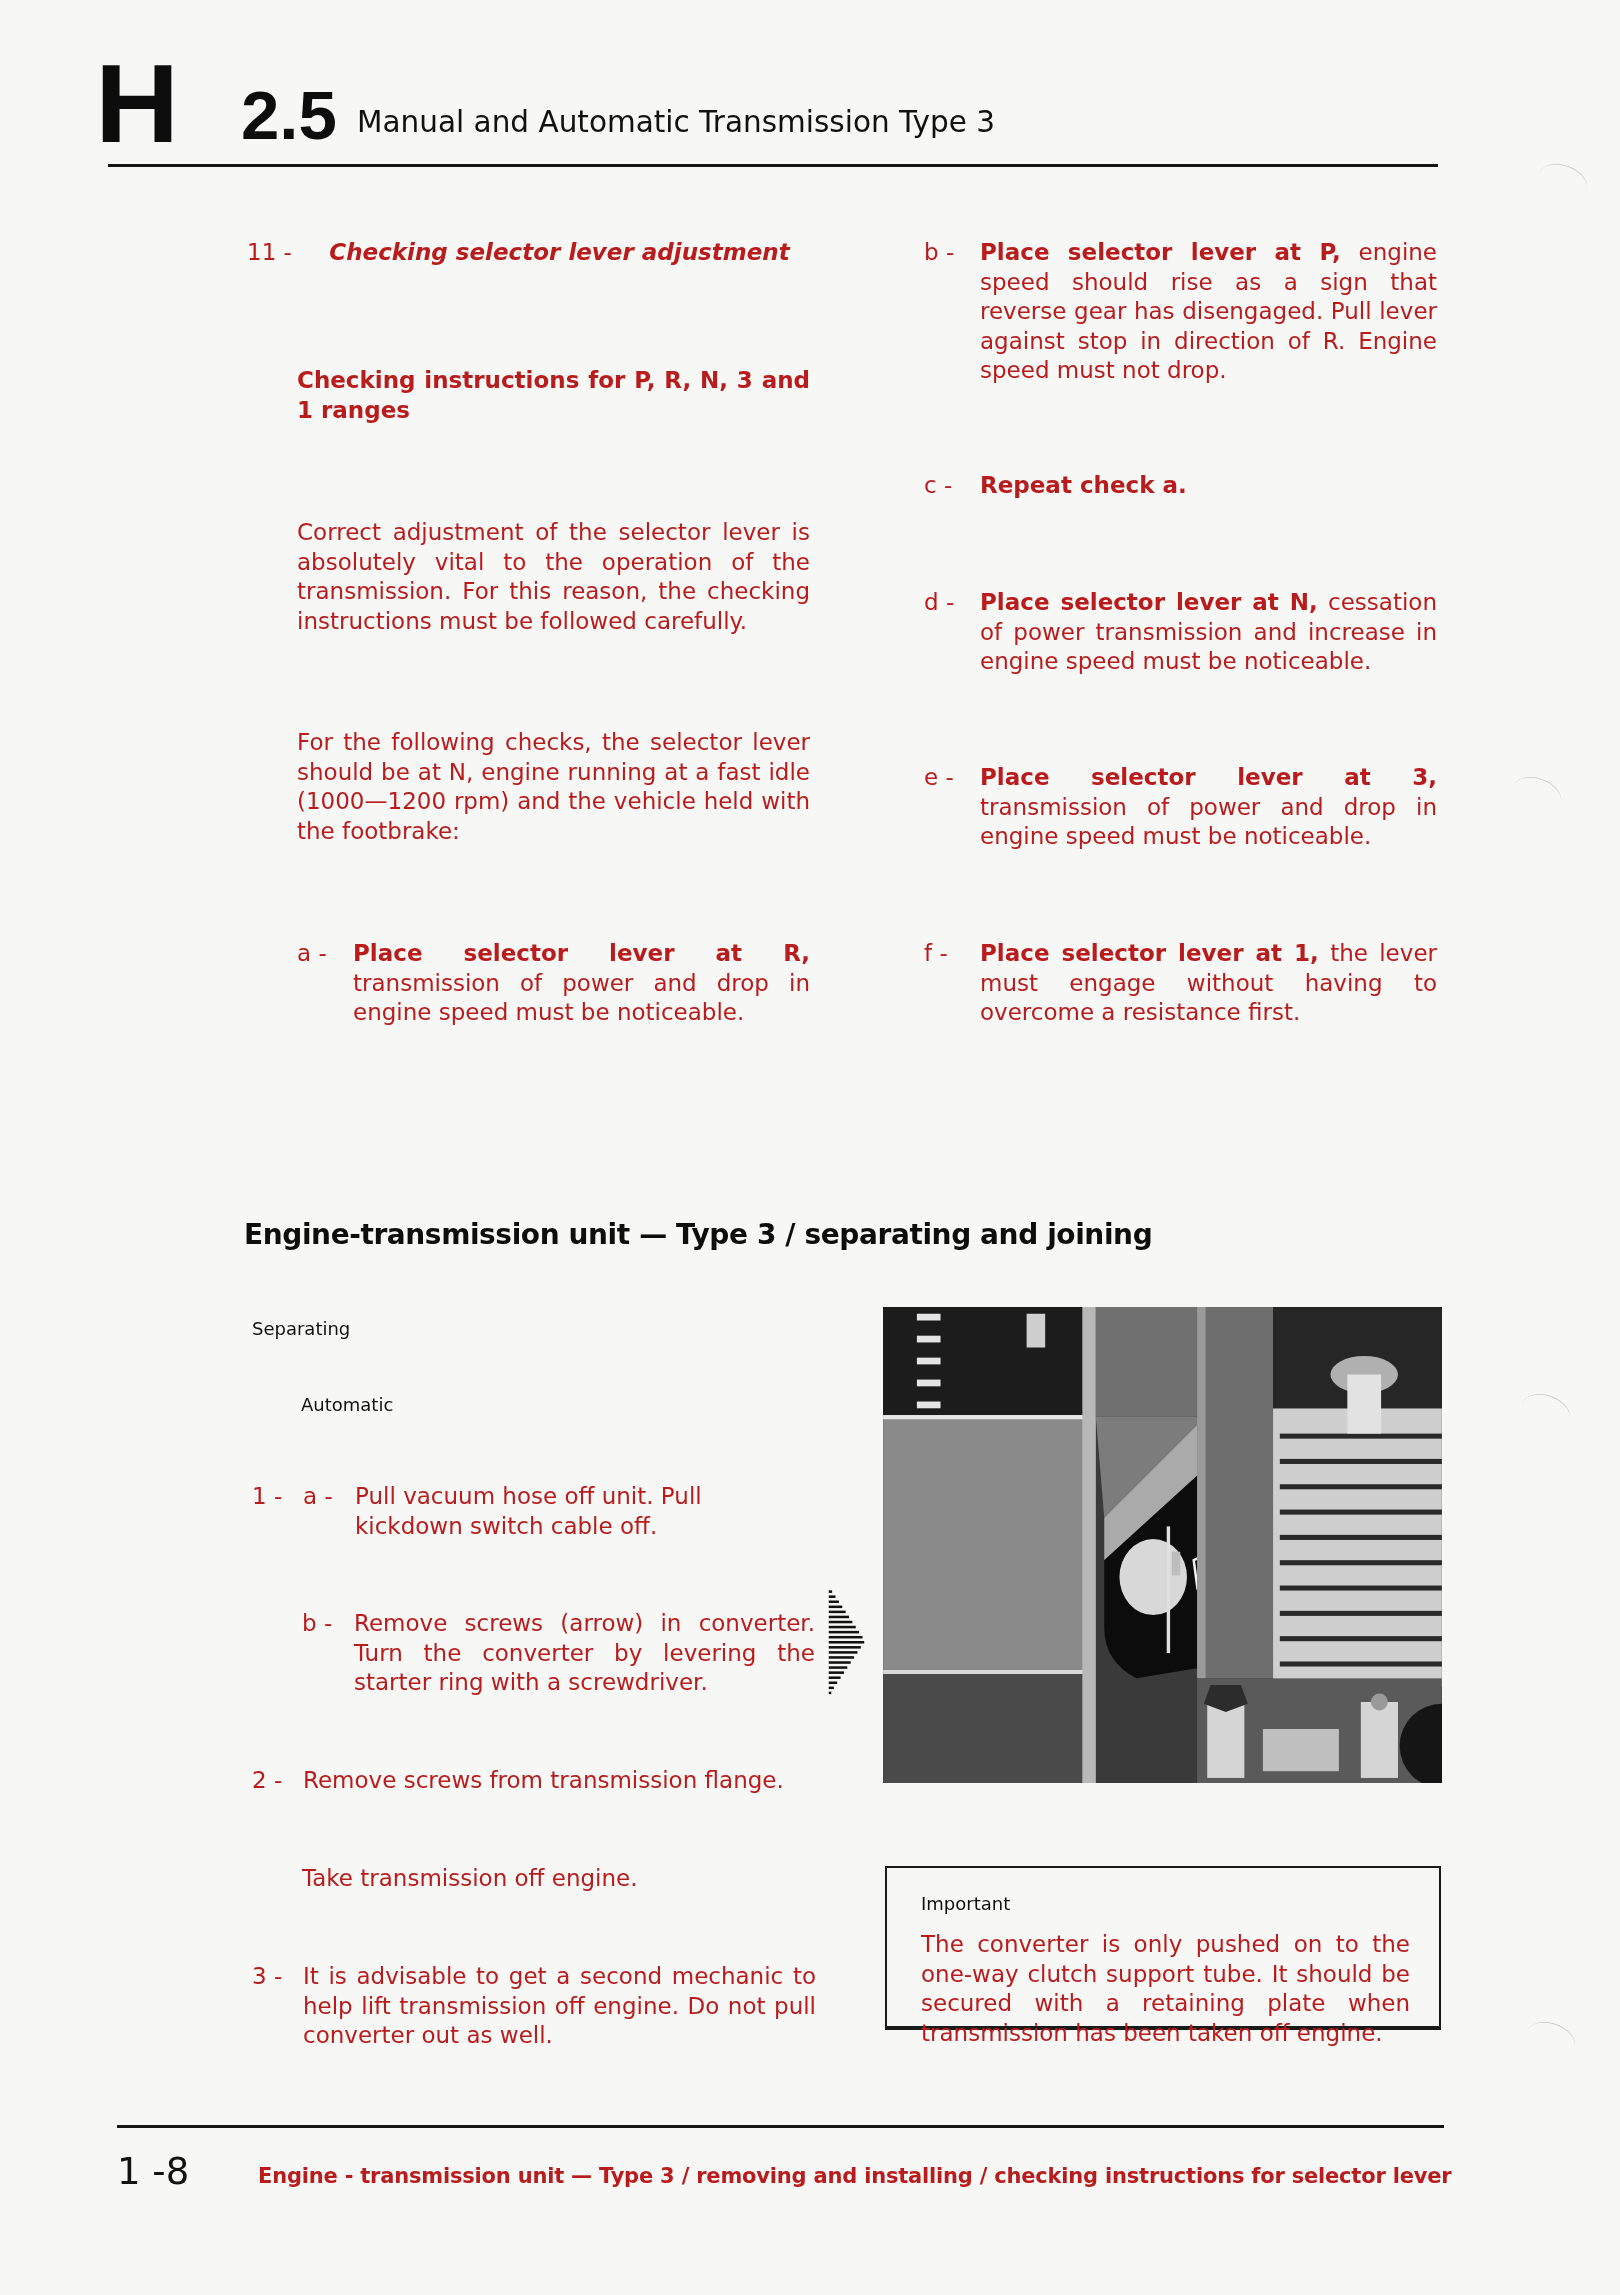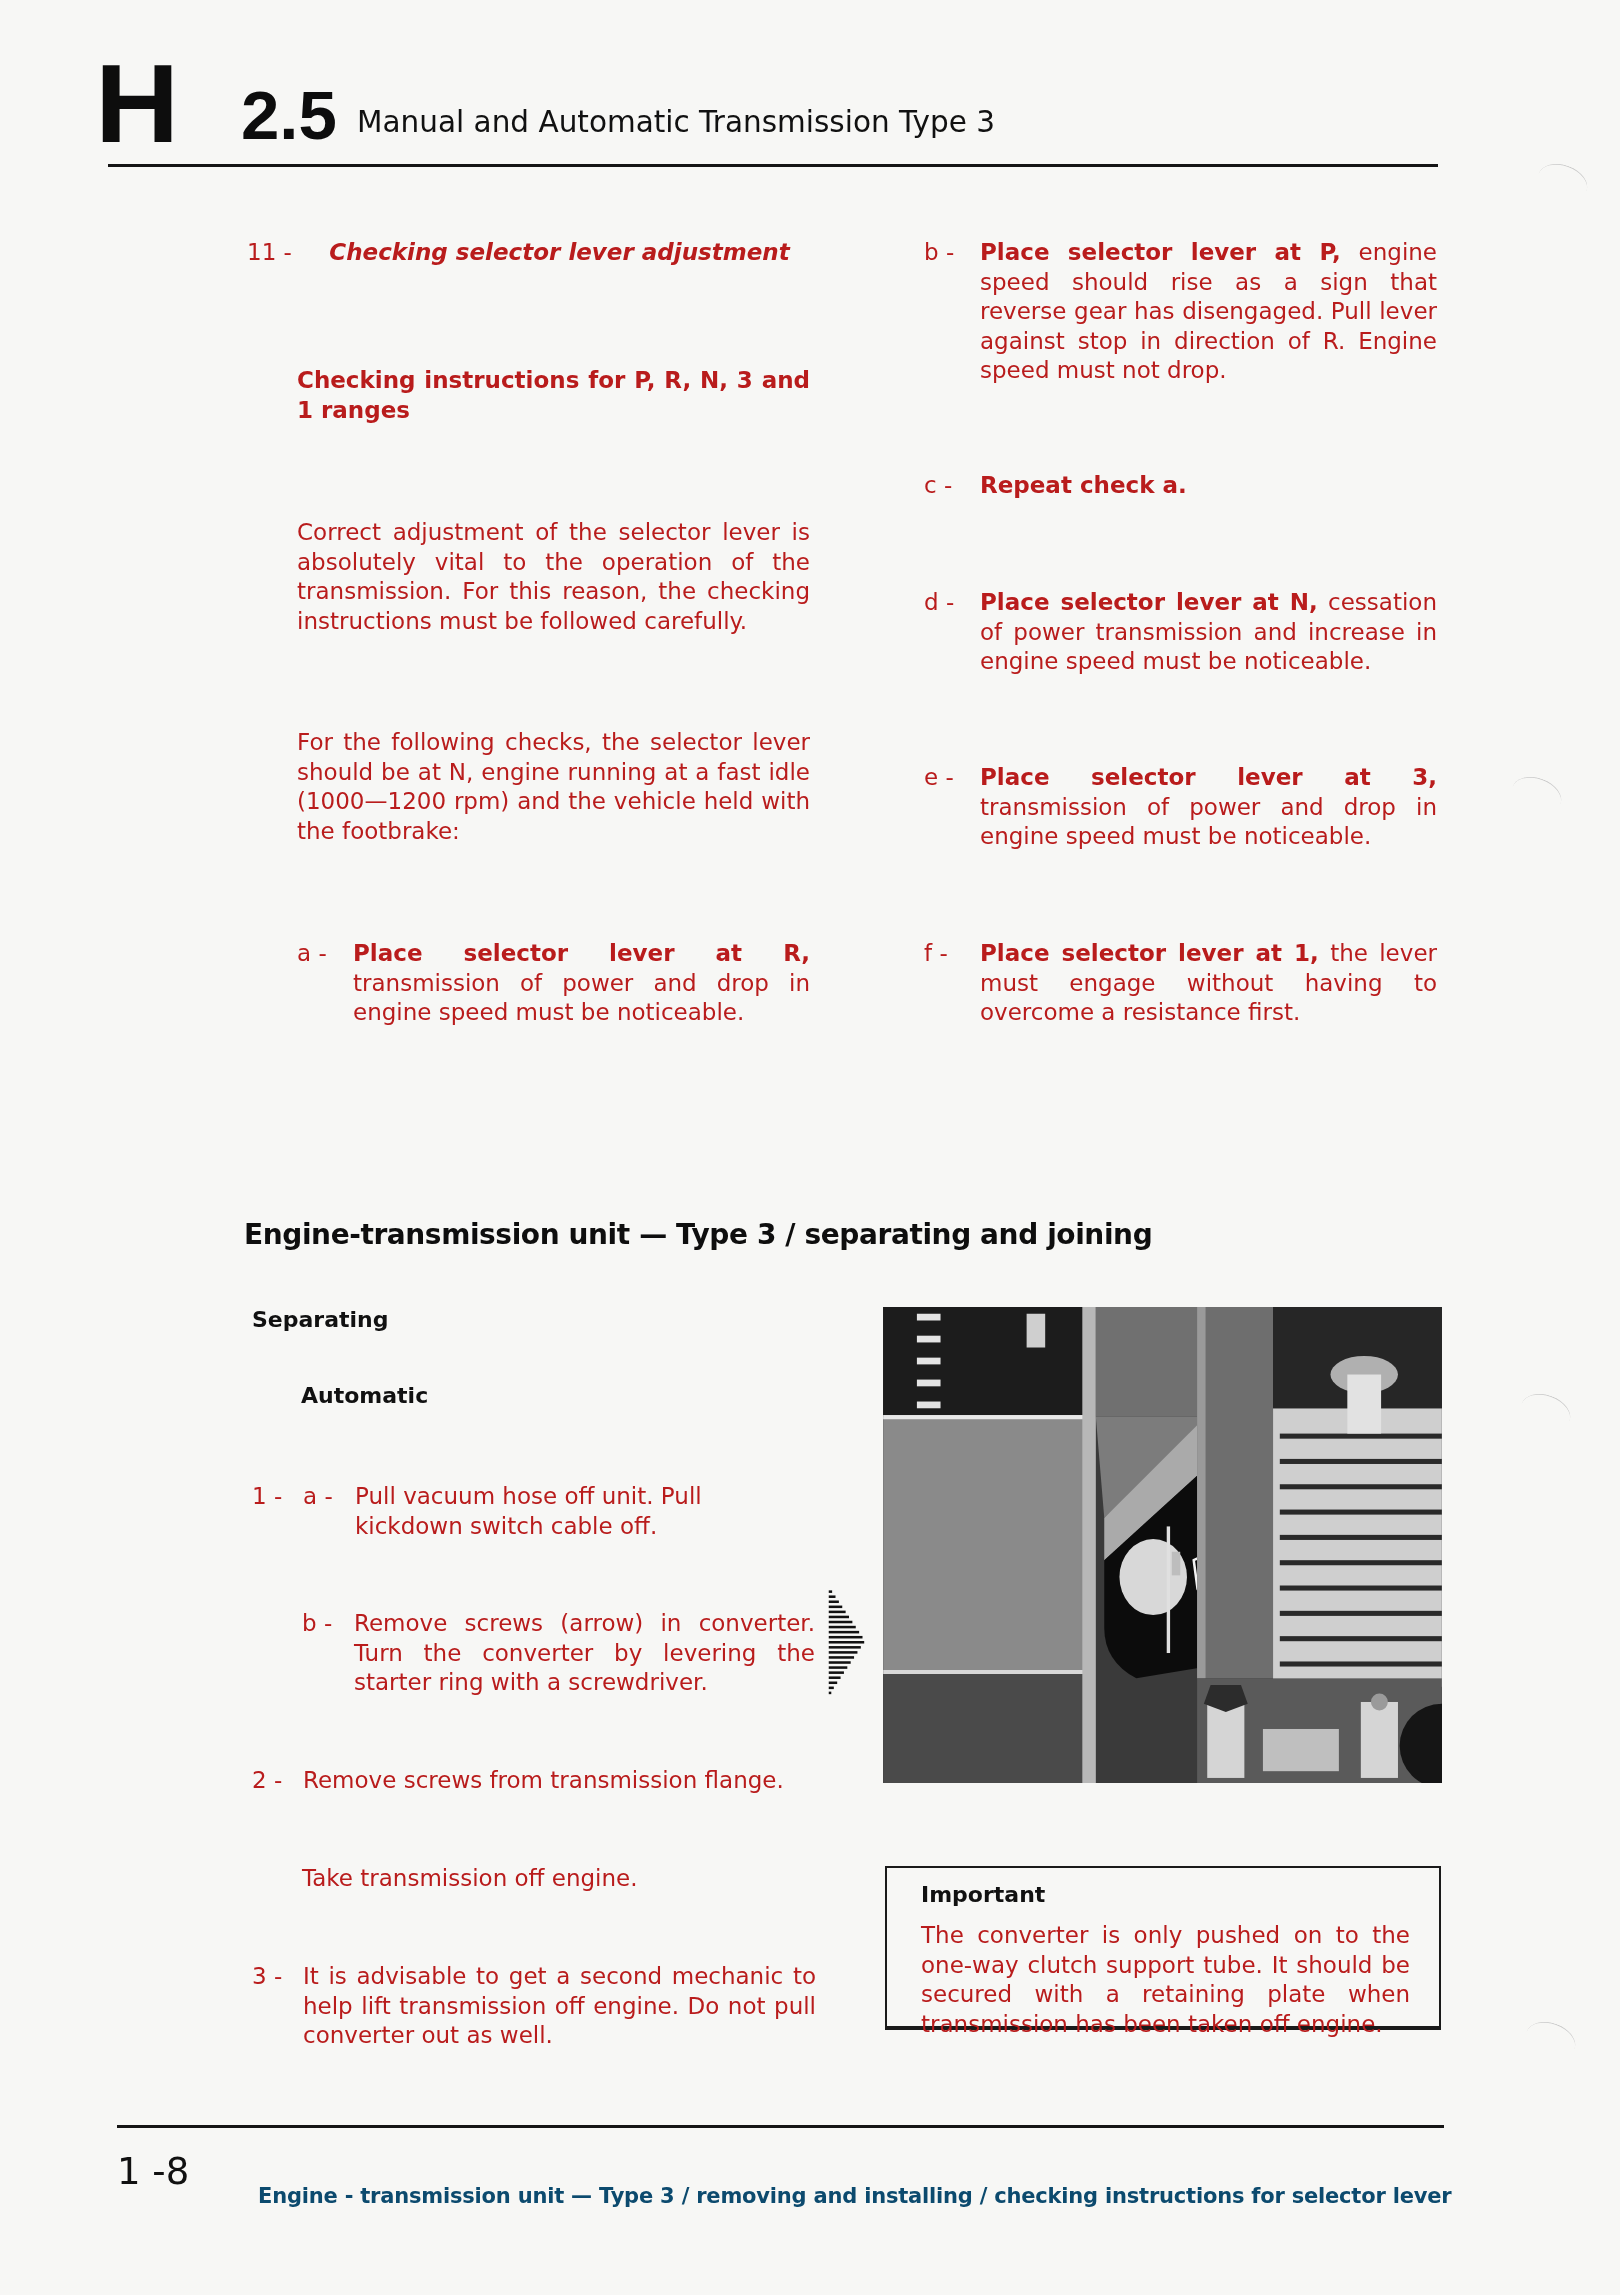--- a/index.html
+++ b/index.html
@@ -75,23 +75,24 @@
     }
 
     .h-section {
       font-weight: bold;
       font-size: 28px;
       line-height: 34px;
       color: #0e0e0e;
       letter-spacing: -0.4px;
     }
     .h-sub {
-      font-weight: bold;
-      font-size: 22px;
+      font-weight: normal;
+      font-size: 18px;
       line-height: 29.5px;
+      margin-top: 9px;
     }
 
     
     .photo {
       left: 883px; top: 1307px; width: 559px; height: 476px;
       background: #2a2a2a;
       overflow: hidden;
     }
 
     
@@ -114,23 +115,22 @@
       font-family: "DejaVu Sans", sans-serif;
       font-size: 37px;
       line-height: 1;
       color: #111;
     }
     .footer-text {
       left: 258px; top: 2166px;
       font-weight: bold;
       font-size: 21px;
       line-height: 1;
-      color: #0c4a6e;
+      color: #b91c1c;
       letter-spacing: -0.2px;
-      margin-top: 20px;
     }
 
     
     .scan-mark {
       width: 51px; height: 34px;
       border-top: 1.7px solid #c9c9c9;
       border-radius: 50% 50% 0 0;
       transform: rotate(20deg);
     }
   </style>

